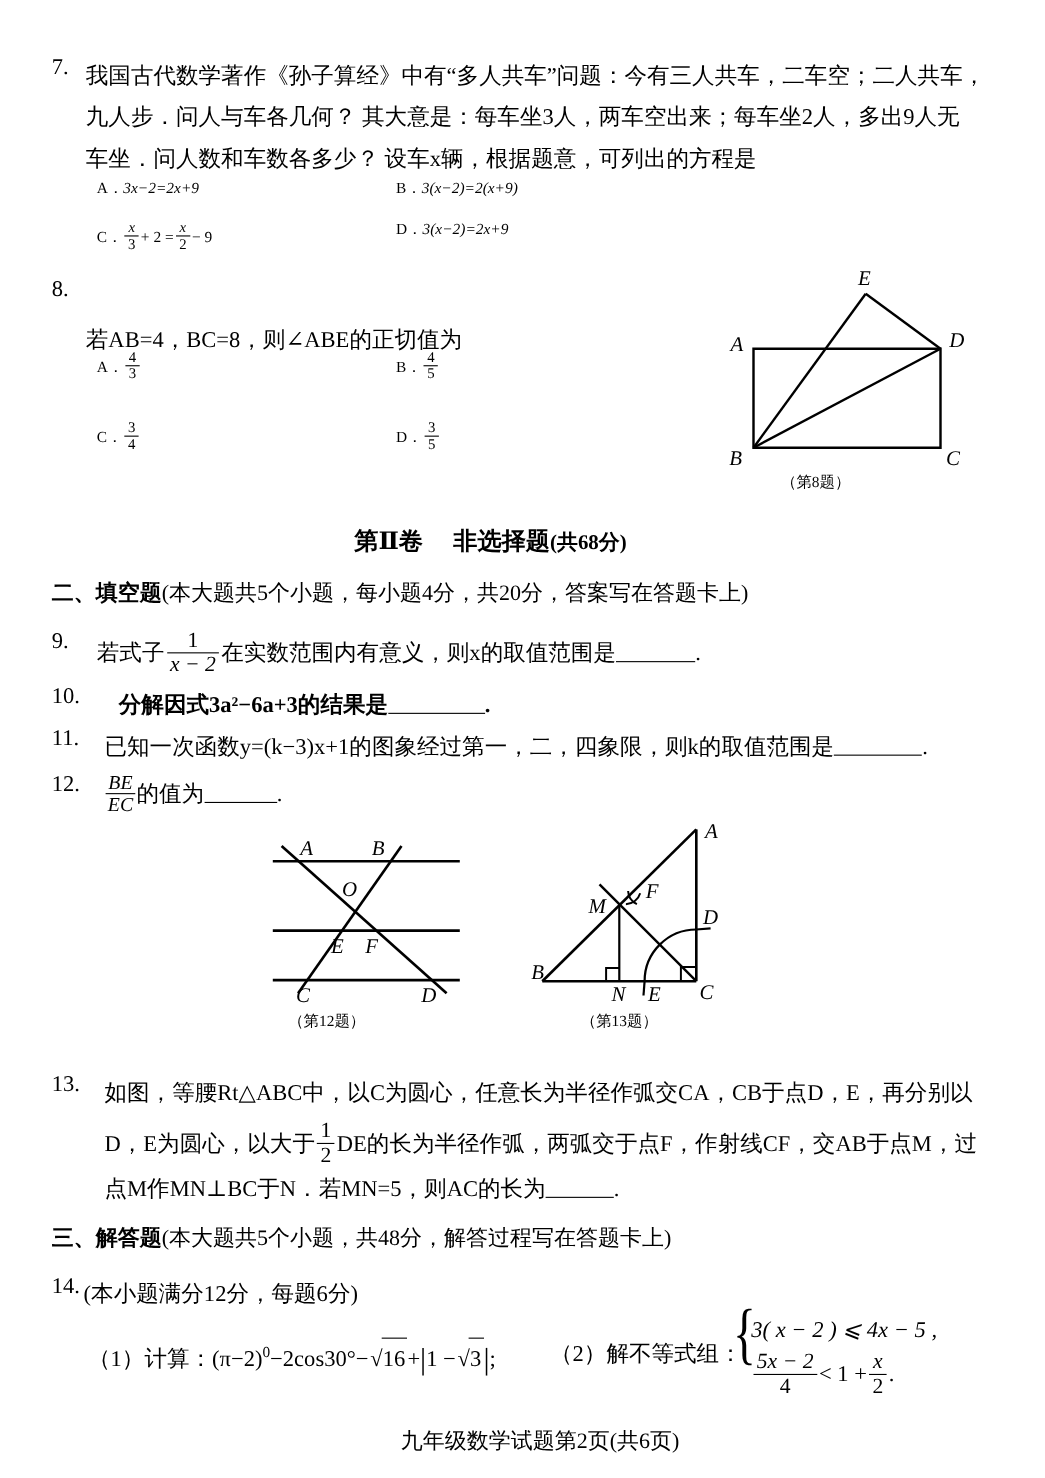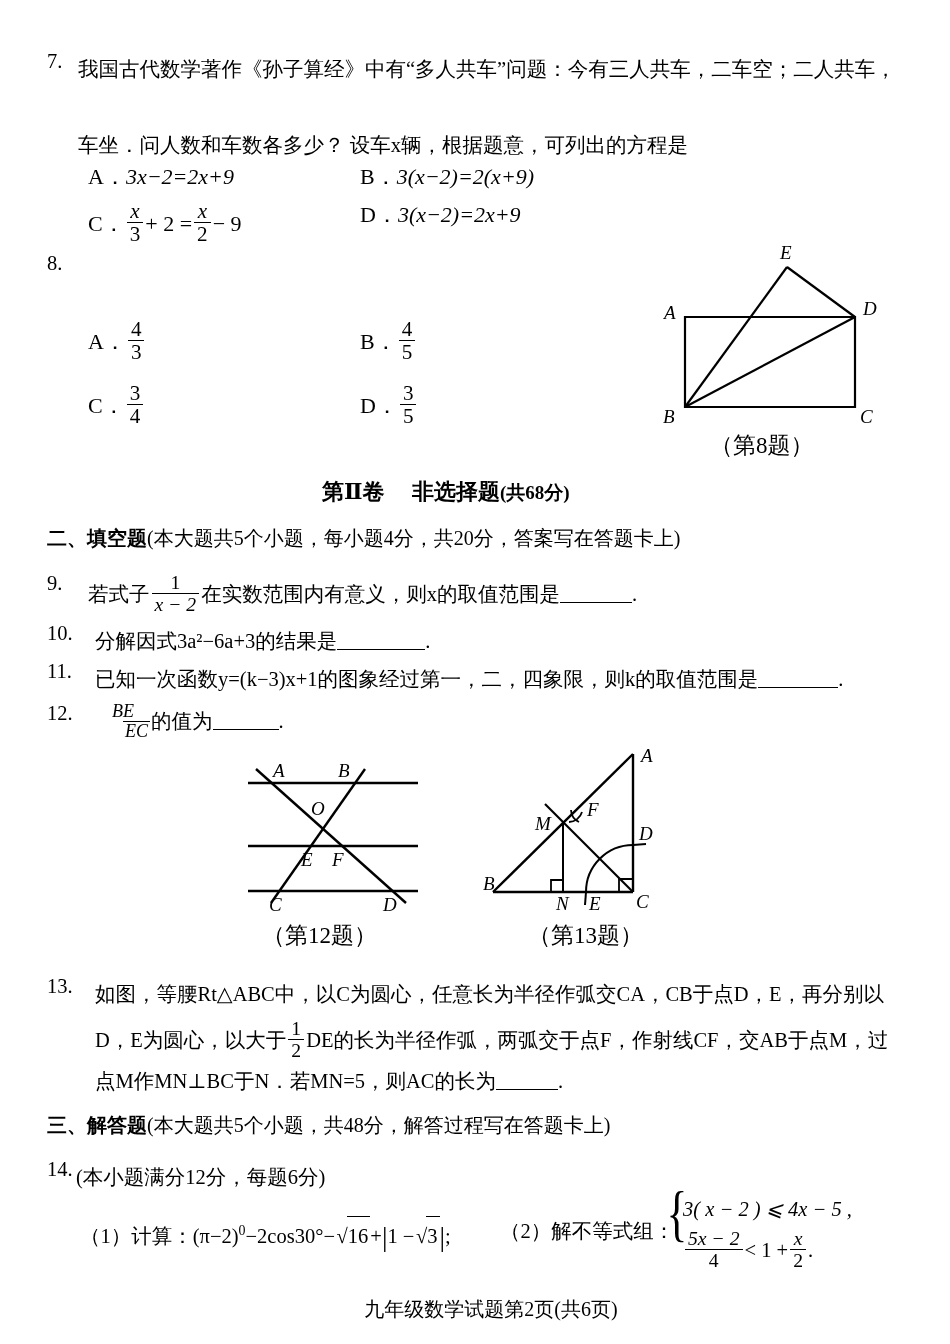--- a/index.html
+++ b/index.html
@@ -30,21 +30,21 @@
     position: absolute;
     font-size: 20.5px;
     line-height: 38px;
     letter-spacing: 0px;
     white-space: nowrap;
   }
   .cn { font-family: "Liberation Serif", "DejaVu Serif", serif; }
   .it { font-style: italic; }
   .opt {
     position: absolute;
-    font-size: 22px;
+    font-size: 14px;
     white-space: nowrap;
   }
 
   
   .frac {
     display: inline-block;
     vertical-align: -0.48em;
     text-align: center;
     line-height: 1.06;
     font-size: 0.96em;
@@ -55,21 +55,21 @@
 
   .frac-sm {
     display: inline-block;
     vertical-align: -0.46em;
     text-align: center;
     line-height: 1.05;
     font-size: 0.88em;
     margin: 0 1px;
   }
   .frac-sm .num { display: block; padding: 0 2px; }
-  .frac-sm .den { display: block; padding: 0 2px; border-top: 1.2px solid #000; margin-left: 27px; }
+  .frac-sm .den { display: block; padding: 0 2px; border-top: 1.2px solid #000; }
 
   
   .sqrt { display: inline-block; position: relative; padding-left: 0.08em; }
   .sqrt > .rad { display: inline-block; position: relative; top: 0.02em; }
   .sqrt > .body {
     display: inline-block;
     border-top: 1.4px solid #000;
     padding: 0 2px 0 1px;
     margin-left: -1px;
   }
@@ -96,21 +96,21 @@
     position: absolute;
     width: 950px;
     text-align: center;
     font-size: 20px;
     padding-left: 16px;
   }
 
   
   .cap {
     position: absolute;
-    font-size: 23px;
+    font-size: 14px;
     white-space: nowrap;
   }
 
   svg { position: absolute; overflow: visible; }
   svg text {
     font-family: "Liberation Serif", serif;
     font-style: italic;
     font-size: 19px;
   }
 
@@ -122,36 +122,38 @@
     transform: scaleX(0.7);
   }
 </style>
 </head>
 <body>
 
 <div class="page">
 
   <div class="qnum" style="left:47px; top:50px;">7.</div>
   <div class="qtext cn" style="left:78px; top:50px;">我国古代数学著作《孙子算经》中有“多人共车”问题：今有三人共车，二车空；二人共车，</div>
+  <div class="qtext cn" style="left:78px; top:88px;">九人步．问人与车各几何？ 其大意是：每车坐3人，两车空出来；每车坐2人，多出9人无</div>
   <div class="qtext cn" style="left:78px; top:126px;">车坐．问人数和车数各多少？ 设车x辆，根据题意，可列出的方程是</div>
 
   <div class="opt" style="left:88px; top:162px;">
     <span>A．</span><span class="it">3x−2=2x+9</span>
   </div>
   <div class="opt" style="left:360px; top:162px;">
     <span>B．</span><span class="it">3(x−2)=2(x+9)</span>
   </div>
   <div class="opt" style="left:88px; top:200px;">
     <span>C．</span><span class="frac"><span class="num it">x</span><span class="den">3</span></span><span>+ 2 =</span><span class="frac"><span class="num it">x</span><span class="den">2</span></span><span>− 9</span>
   </div>
   <div class="opt" style="left:360px; top:200px;text-align:center;">
     <span>D．</span><span class="it">3(x−2)=2x+9</span>
   </div>
 
   <div class="qnum" style="left:47px; top:252px;">8.</div>
+  <div class="qtext cn" style="left:78px; top:290px;">若AB=4，BC=8，则∠ABE的正切值为</div>
 
   <div class="opt" style="left:88px; top:318px;">
     <span>A．</span><span class="frac"><span class="num">4</span><span class="den">3</span></span>
   </div>
   <div class="opt" style="left:360px; top:318px;">
     <span>B．</span><span class="frac"><span class="num">4</span><span class="den">5</span></span>
   </div>
   <div class="opt" style="left:88px; top:382px;">
     <span>C．</span><span class="frac"><span class="num">3</span><span class="den">4</span></span>
   </div>
@@ -183,21 +185,21 @@
   <div class="sec-head cn" style="left:47px; top:525px; font-size:20px;">
     <span>二、填空题</span><span style="font-weight:normal">(本大题共5个小题，每小题4分，共20分，答案写在答题卡上)</span>
   </div>
 
   <div class="qnum" style="left:47px; top:572px;">9.</div>
   <div class="qtext cn" style="left:88px; top:572px;">
     <span>若式子</span><span class="frac" style="vertical-align:-0.5em"><span class="num">1</span><span class="den it">x − 2</span></span><span>在实数范围内有意义，则x的取值范围是</span><span class="blank" style="width:72px"></span><span>.</span>
   </div>
 
   <div class="qnum" style="left:47px; top:622px;">10.</div>
-  <div class="qtext cn" style="left:95px; top:622px;">
+  <div class="qtext cn" style="left:108px; top:622px;font-weight:bold;">
     <span>分解因式3a²−6a+3的结果是</span><span class="blank" style="width:88px"></span><span>.</span>
   </div>
 
   <div class="qnum" style="left:47px; top:660px;">11.</div>
   <div class="qtext cn" style="left:95px; top:660px;">
     <span>已知一次函数y=(k−3)x+1的图象经过第一，二，四象限，则k的取值范围是</span><span class="blank" style="width:80px"></span><span>.</span>
   </div>
 
   <div class="qnum" style="left:47px; top:702px;">12.</div>
   <div class="qtext cn" style="left:95px; top:702px;">

